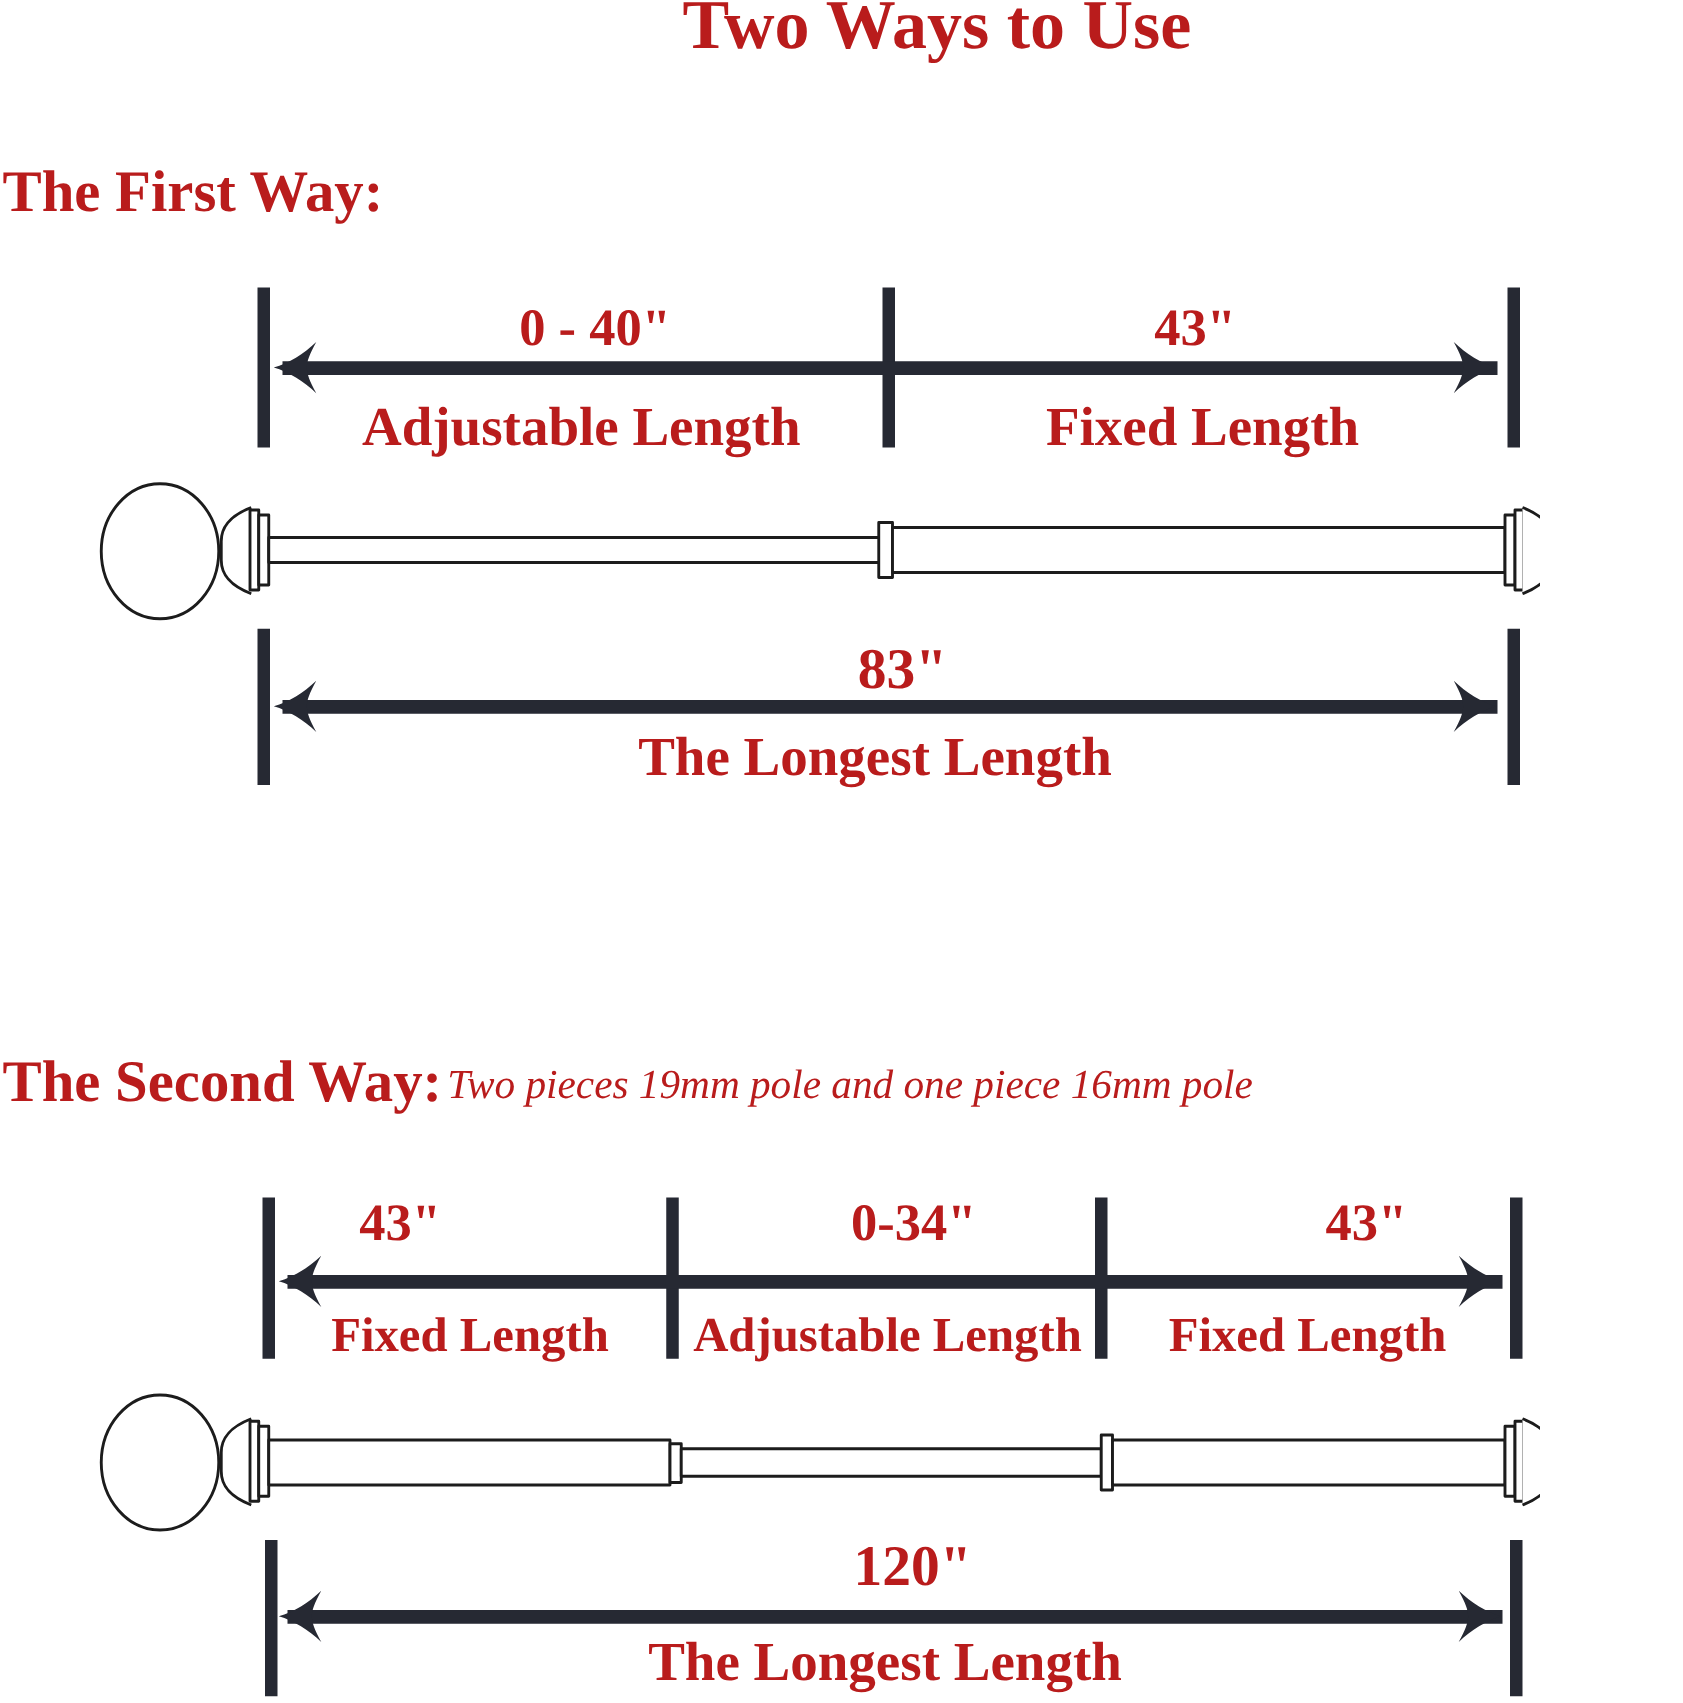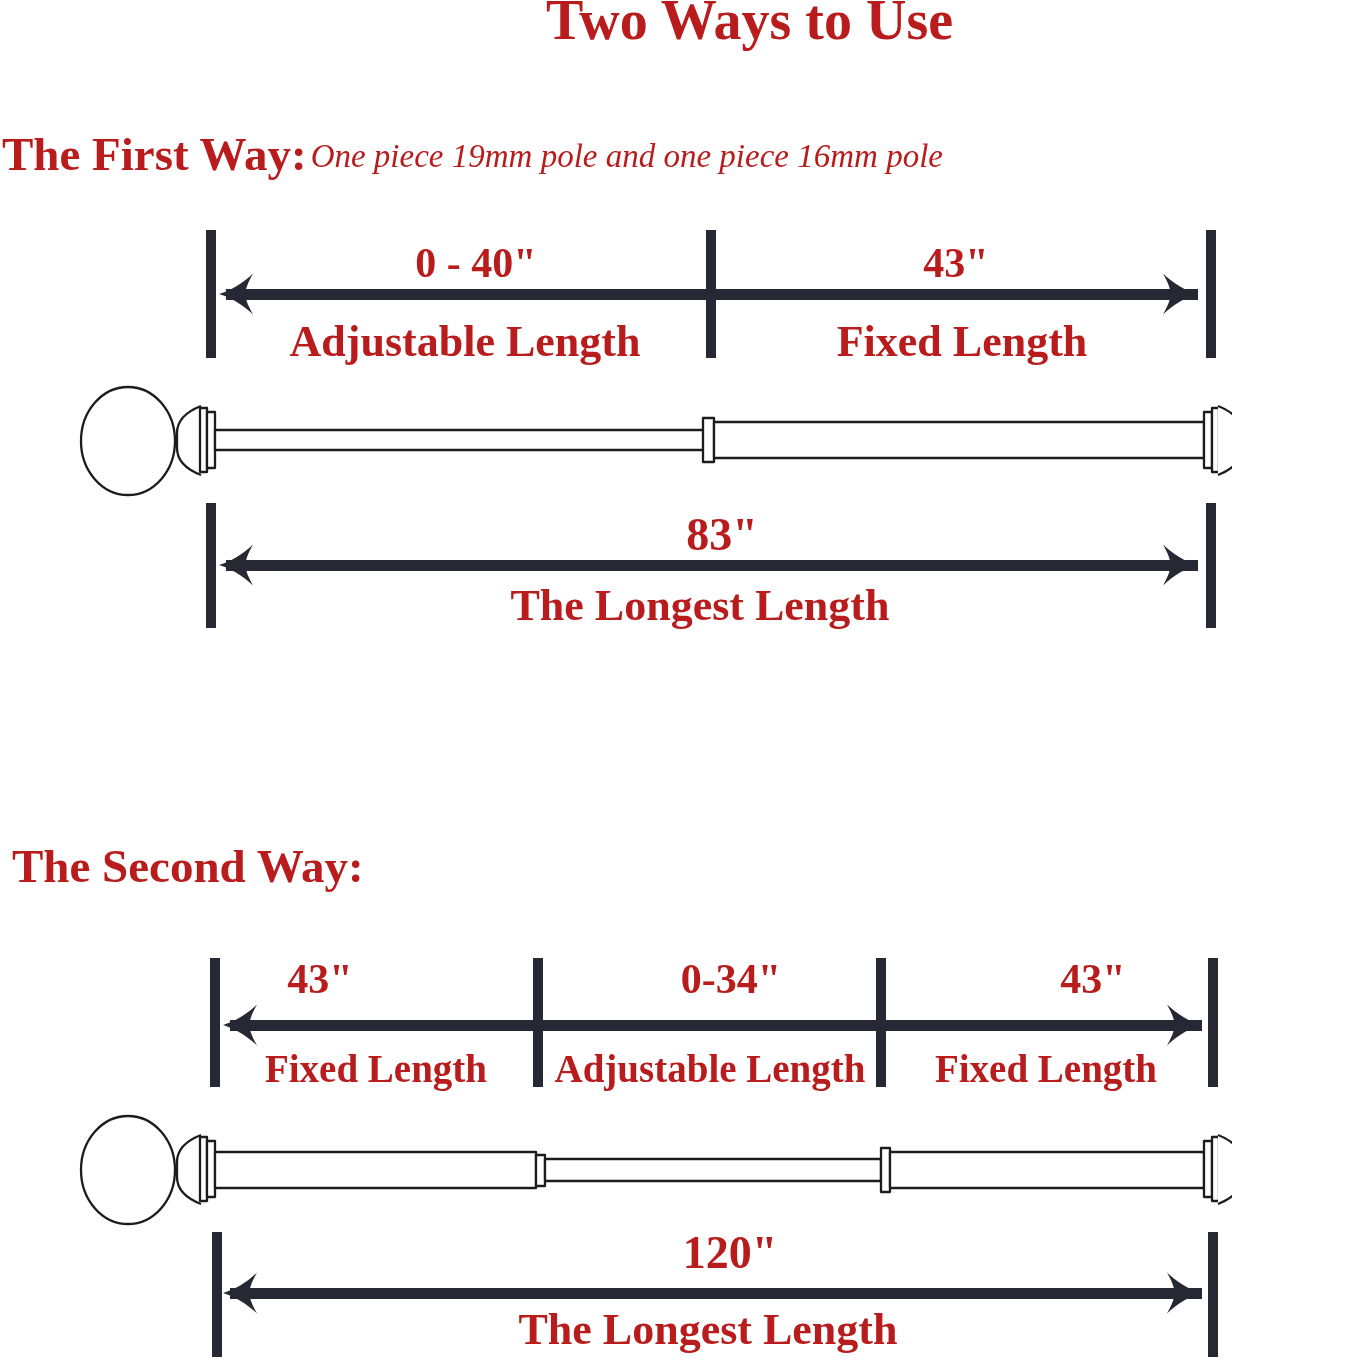--- a/index.html
+++ b/index.html
@@ -26,21 +26,20 @@
 </style>
 </head>
 <body>
 
 <div class="canvas">
 
   <div class="title">Two Ways to Use</div>
 
   <div class="way-heading" style="left:2px;top:131px;">
     <span class="way-name">The First Way:</span>
-    <span class="way-sub">One piece 19mm pole and one piece 16mm pole</span>
   </div>
 
   <div class="dim-row" style="top:228px;height:145px;">
     <div class="tick" style="left:206px;top:2px;height:128px;"></div>
     <div class="tick" style="left:706px;top:2px;height:128px;"></div>
     <div class="tick" style="left:1206px;top:2px;height:128px;"></div>
     <div class="shaft" style="left:226px;top:61px;width:972px;"></div>
     <svg class="ah" viewBox="0 0 40 44" style="left:218px;top:44px;">
         <path d="M1,22 C13,18.5 25,11 35,1.5 C29.5,11.5 27.5,17 27.5,22 C27.5,27 29.5,32.5 35,42.5 C25,33 13,25.5 1,22 Z"></path>
       </svg>
@@ -74,22 +73,23 @@
     <svg class="ah" viewBox="0 0 40 44" style="left:218px;top:43px;">
         <path d="M1,22 C13,18.5 25,11 35,1.5 C29.5,11.5 27.5,17 27.5,22 C27.5,27 29.5,32.5 35,42.5 C25,33 13,25.5 1,22 Z"></path>
       </svg>
     <svg class="ah flip" viewBox="0 0 40 44" style="left:1158px;top:43px;">
         <path d="M1,22 C13,18.5 25,11 35,1.5 C29.5,11.5 27.5,17 27.5,22 C27.5,27 29.5,32.5 35,42.5 C25,33 13,25.5 1,22 Z"></path>
       </svg>
     <div class="val f46" style="left:572px;top:12px;width:300px;">83"</div>
     <div class="val f44" style="left:420px;top:84px;width:560px;">The Longest Length</div>
   </div>
 
-  <div class="way-heading" style="left:12px;top:843px;">
+  <div class="way-heading" style="left:2px;top:843px;">
     <span class="way-name">The Second Way:</span>
+    <span class="way-sub">Two pieces 19mm pole and one piece 16mm pole</span>
   </div>
 
   <div class="dim-row" style="top:955px;height:145px;">
     <div class="tick" style="left:210px;top:3px;height:129px;"></div>
     <div class="tick" style="left:533px;top:3px;height:129px;"></div>
     <div class="tick" style="left:876px;top:3px;height:129px;"></div>
     <div class="tick" style="left:1208px;top:3px;height:129px;"></div>
     <div class="shaft" style="left:230px;top:65px;width:972px;"></div>
     <svg class="ah" viewBox="0 0 40 44" style="left:222px;top:48px;">
         <path d="M1,22 C13,18.5 25,11 35,1.5 C29.5,11.5 27.5,17 27.5,22 C27.5,27 29.5,32.5 35,42.5 C25,33 13,25.5 1,22 Z"></path>

